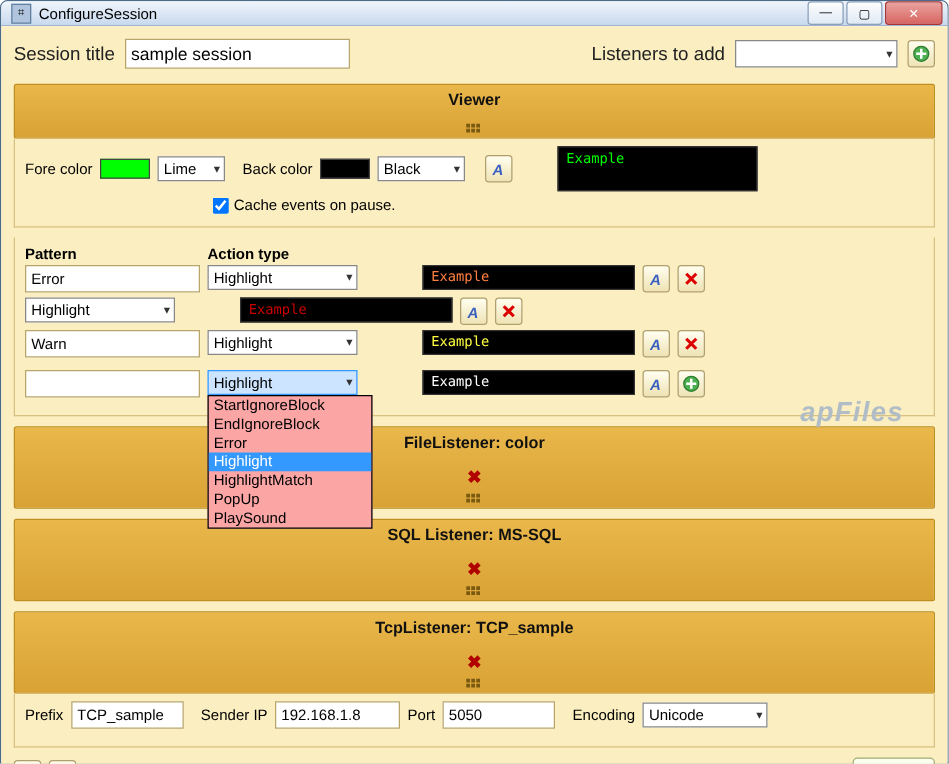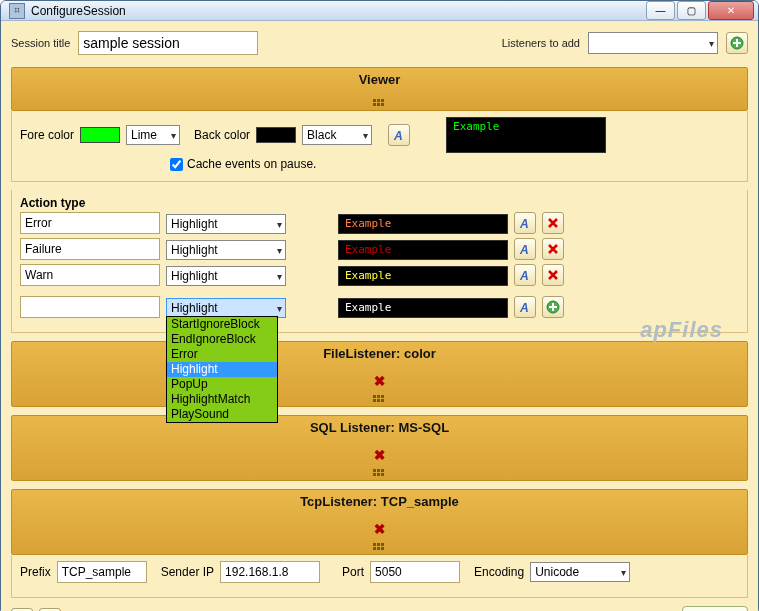--- a/index.html
+++ b/index.html
@@ -10,21 +10,21 @@
 .titlebar { height: 30px; background: linear-gradient(to bottom, #f0f5fb 0%, #dce7f5 50%, #c8d9ee 100%); border-radius: 5px 5px 0 0; display: flex; align-items: center; padding: 0 4px 0 8px; border-bottom: 1px solid #a0b4d0; }
 .titlebar-icon { width: 16px; height: 16px; background: #b0c4de; border: 1px solid #6080a0; margin-right: 6px; display: flex; align-items: center; justify-content: center; font-size: 9px; }
 .titlebar-title { flex: 1; color: #000; font-size: 12px; }
 .titlebar-controls { display: flex; gap: 2px; }
 .tb-btn { width: 29px; height: 19px; border: 1px solid #8a9fb8; border-radius: 3px; background: linear-gradient(to bottom,#fdfefe,#e0e9f4); display: flex; align-items: center; justify-content: center; font-size: 10px; cursor: pointer; }
 .tb-btn.close { width: 46px; background: linear-gradient(to bottom,#e9a3a0,#d86560); border-color: #a33; color: #fff; }
 
 .client { flex: 1; background: #fbeec1; padding: 10px 10px 8px 10px; display: flex; flex-direction: column; gap: 8px; position: relative; }
 
 .toprow { display: flex; align-items: center; gap: 8px; margin-bottom: 4px; }
-.lbl-big { font-size: 11px; color: #222; }
+.lbl-big { font-size: 15px; color: #222; }
 .input-text { background: #fff; border: 1px solid #b8a568; padding: 2px 4px; font-size: 12px; height: 22px; }
 .input-text.big { height: 24px; font-size: 14px; }
 
 .icon-btn { width: 22px; height: 22px; border: 1px solid #b0a070; border-radius: 3px; background: linear-gradient(to bottom,#fffef0,#efe3b4); display: flex; align-items: center; justify-content: center; cursor: pointer; }
 .icon-btn svg { display: block; }
 
 .panel-hdr { background: linear-gradient(to bottom,#e9b74a,#d9a235); border: 1px solid #c08e20; padding: 4px 6px; font-size: 13px; font-weight: bold; color: #111; display: flex; align-items: center; gap: 6px; border-radius: 2px; flex-direction: column; }
 .panel-hdr .spacer { flex: 1; }
 .panel-hdr .grip { display: flex; flex-wrap: wrap; width: 14px; gap: 1px; }
 .panel-hdr .grip i { width: 3px; height: 3px; background: #7a5a10; display: block; }
@@ -39,28 +39,28 @@
 .select::after { content: "▾"; position: absolute; right: 3px; color: #333; font-size: 10px; }
 
 .preview { background: #000; color: #0f0; padding: 2px 6px; font-family: Consolas, monospace; font-size: 11px; width: 160px; height: 36px; border: 1px solid #333; }
 
 .checkbox-wrap { display: flex; align-items: center; gap: 4px; justify-content: center; margin-top: 4px; }
 .checkbox-wrap input { width: 13px; height: 13px; }
 
 .ui-table { position: relative; }
 .ui-table-head { display: flex; gap: 6px; margin-bottom: 2px; }
 .ui-table-head > div { font-weight: bold; font-size: 12px; }
-.ui-row { display: flex; align-items: flex-end; gap: 6px; margin-bottom: 4px; }
+.ui-row { display: flex; align-items: flex-start; gap: 6px; margin-bottom: 4px; }
 .ui-row .pattern { width: 140px; }
 .ui-row .action { width: 120px; }
 .ui-row .prev-cell { width: 170px; background: #000; color: #fff; font-family: Consolas, monospace; font-size: 11px; padding: 2px 6px; height: 20px; border: 1px solid #333; }
 
 .watermark { position: absolute; right: 35px; top: 296px; color: #b0bcc6; font-size: 22px; font-weight: bold; pointer-events: none; font-style: italic; letter-spacing: 1px; }
 
-.dropdown-open { position: absolute; background: #84cc16; border: 1px solid #000; width: 112px; z-index: 100; }
+.dropdown-open { position: absolute; background: #fca5a5; border: 1px solid #000; width: 132px; z-index: 100; }
 .dropdown-open .opt { padding: 0px 4px; font-size: 12px; cursor: pointer; line-height: 15px; }
 .dropdown-open .opt.sel { background: #3399ff; color: #fff; }
 
 .bottombar { display: flex; align-items: center; margin-top: auto; gap: 6px; }
 .done-btn { margin-left: auto; height: 26px; padding: 0 10px; border: 1px solid #9fae7a; border-radius: 4px; background: linear-gradient(to bottom,#fdfff0,#eef3da); display: flex; align-items: center; gap: 5px; cursor: pointer; font-size: 12px; }
 .done-btn .chk { color: #3a8a20; font-weight: bold; }
 
 .select-open-highlight { background: #cce4ff; border: 1px solid #3399ff; }
 </style>
 </head>
@@ -130,20 +130,21 @@
         <div class="checkbox-wrap" style="margin-left:150px;justify-content:flex-start">
           <input type="checkbox" checked="" style="">
           <span>Cache events on pause.</span>
         </div>
       </div>
     </div>
 
     <div style="position:relative">
       <div class="panel-body ui-table">
         <div class="ui-table-head">
+          <div style="width:140px">Pattern</div>
           <div style="width:120px">Action type</div>
         </div>
 
         <div class="ui-row">
           <input class="input-text pattern" value="Error" style="">
           <div class="select action">
               <span>Highlight</span>
             </div>
           <div style="width:40px"></div>
           <div class="prev-cell" style="color:#ff8040"><span>Example</span></div>
@@ -153,21 +154,20 @@
               </svg>
             </div>
           <div class="icon-btn">
               <svg width="14" height="14">
                 <path d="M3 3l8 8M11 3l-8 8" stroke="#d00" stroke-width="2.5"></path>
               </svg>
             </div>
         </div>
 
         <div class="ui-row">
-          <input class="input-text pattern" value="Failure" style="">
           <div class="select action">
               <span>Highlight</span>
             </div>
           <div style="width:40px"></div>
           <div class="prev-cell" style="color:#cc0000"><span>Example</span></div>
           <div class="icon-btn">
               <svg width="14" height="14">
                 <text x="2" y="12" font-size="12" font-style="italic" font-weight="bold" fill="#3a60c0">A</text>
               </svg>
             </div>
@@ -214,22 +214,22 @@
                 <circle cx="7" cy="7" r="6" fill="#4caf50" stroke="#2e7d32"></circle>
                 <path d="M7 3v8M3 7h8" stroke="#fff" stroke-width="2"></path>
               </svg>
             </div>
 
           <div class="dropdown-open" style="left:146px;top:20px">
             <div class="opt">StartIgnoreBlock</div>
             <div class="opt">EndIgnoreBlock</div>
             <div class="opt">Error</div>
             <div class="opt sel">Highlight</div>
+            <div class="opt">HighlightMatch</div>
             <div class="opt">PopUp</div>
-            <div class="opt">HighlightMatch</div>
             <div class="opt">PlaySound</div>
           </div>
         </div>
       </div>
     </div>
 
     <div class="panel-hdr">
       <span>FileListener: color</span>
       <div class="spacer"></div>
       <span class="delbtn">✖</span>
@@ -270,21 +270,21 @@
             <i></i>
             <i></i>
           </div>
       </div>
       <div class="panel-body">
         <div class="row">
           <span>Prefix</span>
           <input class="input-text" style="width: 90px;" value="TCP_sample">
           <span style="margin-left:8px">Sender IP</span>
           <input class="input-text" style="width: 100px;" value="192.168.1.8">
-          <span style="margin-left:16px">Port</span>
+          <span style="margin-left:0">Port</span>
           <input class="input-text" style="width: 90px;" value="5050">
           <span style="margin-left:8px">Encoding</span>
           <div class="select" style="width:100px">
               <span>Unicode</span>
             </div>
         </div>
       </div>
     </div>
 
     <div class="watermark">apFiles</div>

